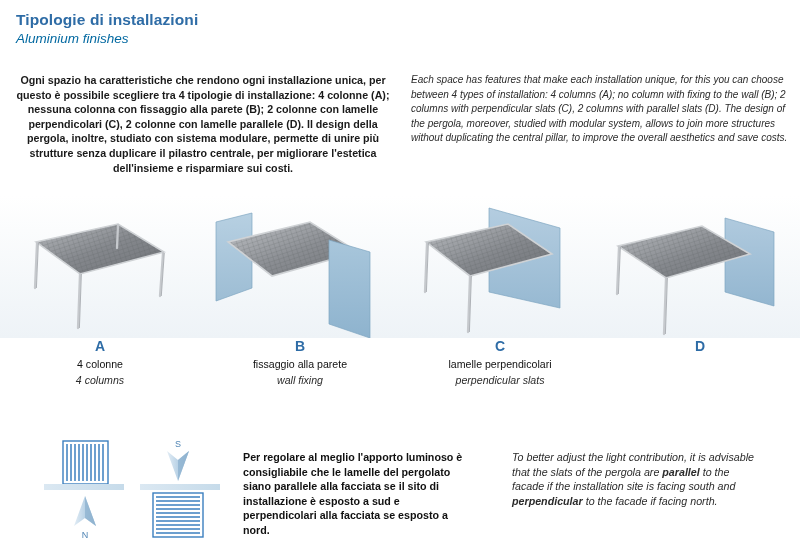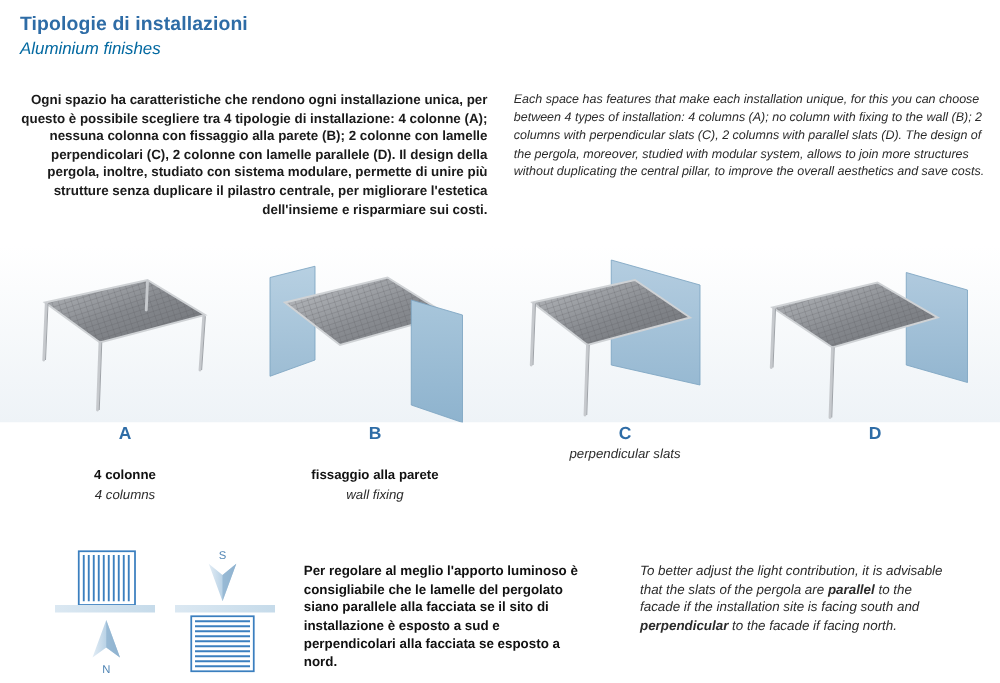--- a/index.html
+++ b/index.html
@@ -19,21 +19,21 @@
   }
   .subtitle {
     font-size: 13.5px; font-style: italic; color: #0369a1;
     line-height: 18px; margin-top: 1px;
   }
 
   
   .intro-it {
     position: absolute; left: 16px; top: 73px; width: 374px;
     font-size: 10.7px; line-height: 14.6px; color: #1a1a1a;
-    font-weight: bold; text-align: right;
+    font-weight: bold; text-align: center;
   }
   .intro-en {
     position: absolute; left: 411px; top: 73px; width: 378px;
     font-size: 10px; line-height: 14.6px; color: #2b2b2b;
     font-style: italic; text-align: left;
   }
 
   
   .gallery { position: absolute; left: 0; top: 196px; width: 800px; height: 142px; }
   .cell { position: absolute; top: 0; width: 200px; height: 142px; }
@@ -47,21 +47,21 @@
   .captions { position: absolute; left: 0; top: 338px; width: 800px; }
   .cap { position: absolute; top: 0; width: 200px; text-align: center; }
   .cap:nth-child(1) { left: 0; }
   .cap:nth-child(2) { left: 200px; }
   .cap:nth-child(3) { left: 400px; }
   .cap:nth-child(4) { left: 600px; }
   .cap-letter {
     font-size: 14px; font-weight: bold; color: #2e6ca6; line-height: 17px;
   }
   .cap-it {
-    font-size: 10.6px; font-weight: bold; color: #111; line-height: 15px; margin-top: 18px;
+    font-size: 10.6px; font-weight: normal; color: #111; line-height: 15px; margin-top: 2px;
   }
   .cap-en {
     font-size: 10.6px; font-style: italic; color: #2b2b2b; line-height: 15px; margin-top: 1px;
   }
 
   
   .diagram { position: absolute; left: 40px; top: 436px; width: 190px; height: 104px; }
   .diagram svg { display: block; }
 
   .note-it {
@@ -251,20 +251,21 @@
       <div class="cap-it">4 colonne</div>
       <div class="cap-en">4 columns</div>
     </div>
     <div class="cap">
       <div class="cap-letter">B</div>
       <div class="cap-it">fissaggio alla parete</div>
       <div class="cap-en">wall fixing</div>
     </div>
     <div class="cap">
       <div class="cap-letter">C</div>
+      <div class="cap-it">lamelle perpendicolari</div>
       <div class="cap-en">perpendicular slats</div>
     </div>
     <div class="cap">
       <div class="cap-letter">D</div>
     </div>
   </div>
 
   <div class="diagram">
     <svg viewBox="0 0 190 104" xmlns="http://www.w3.org/2000/svg">
       <defs>

